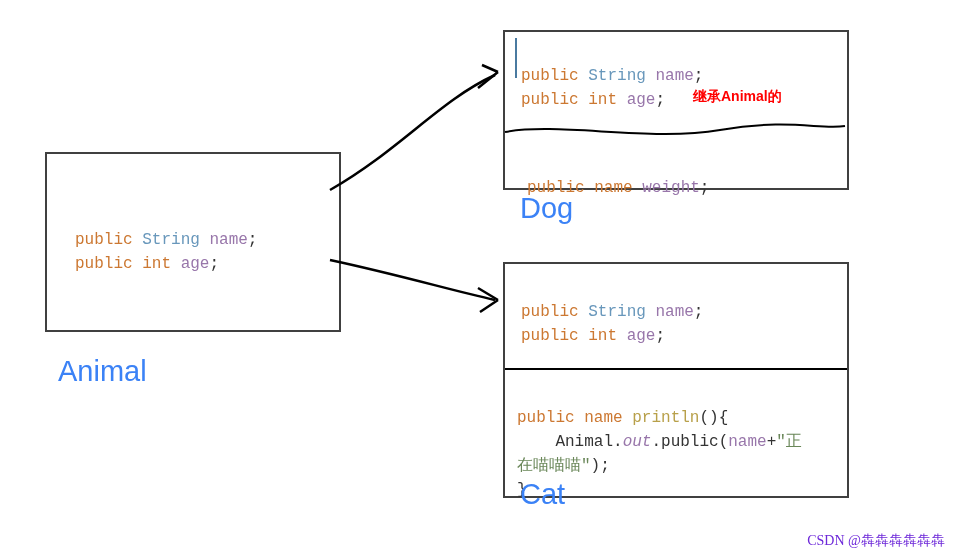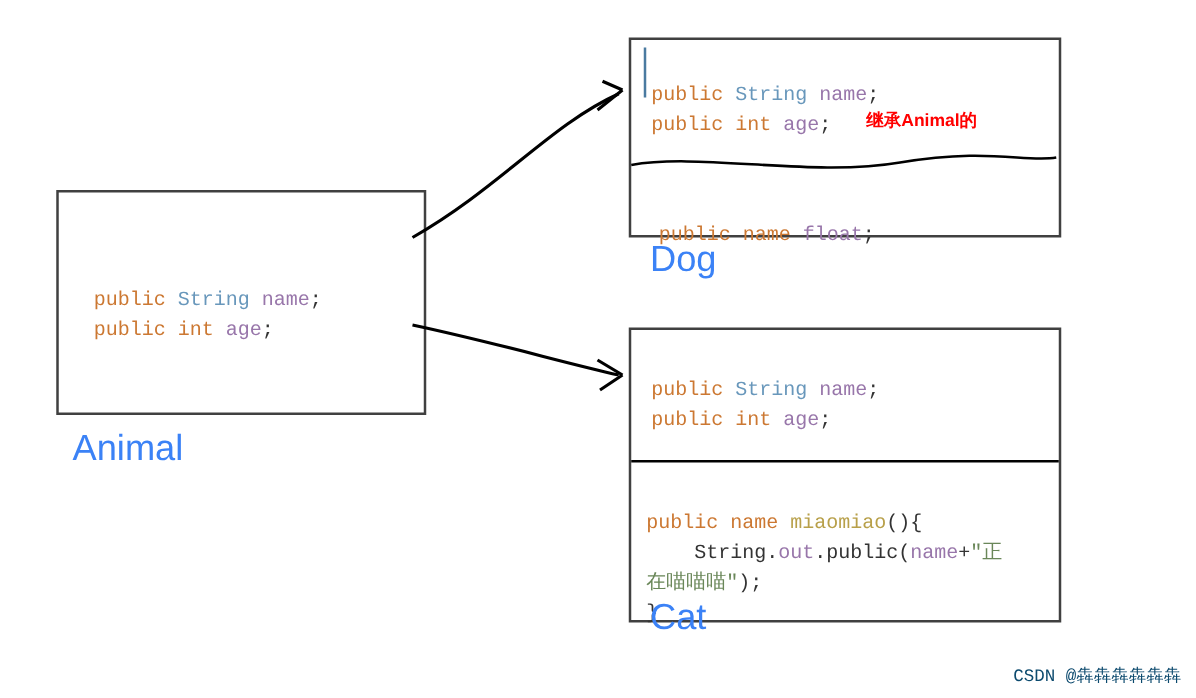--- a/index.html
+++ b/index.html
@@ -31,77 +31,77 @@
   .label {
     position: absolute;
     font-size: 29px;
     color: #3b82f6;
   }
   .watermark {
     position: absolute;
     right: 12px;
     bottom: 8px;
     font-size: 14px;
-    color: #0c4a6e;
-    font-family: Liberation Mono, monospace;
+    color: #6d28d9;
+    font-family: Liberation Serif, serif;
   }
   .divider {
     position: absolute;
     height: 2px;
     background: #000;
   }
   .vbar {
     position: absolute;
     width: 2px;
     background: #4a7aa0;
   }
   .method { color: #b8a04a; }
-  .static-it { color: #9876aa; }
+  .static-it { font-style: italic; color: #9876aa; }
   .string-lit { color: #6a8759; }
   svg.arrows {
     position: absolute;
     left: 0; top: 0;
     width: 957px; height: 558px;
     pointer-events: none;
   }
 </style>
 </head>
 <body>
 
 <div class="box" style="left:45px; top:152px; width:292px; height:176px;">
   <div class="code" style="padding:50px 0 0 28px;">
 <span class="kw-public">public</span> <span class="kw-type">String</span> <span class="id">name</span><span class="plain">;</span>
 <span class="kw-public">public</span> <span class="kw-public">int</span> <span class="id">age</span><span class="plain">;</span>
   </div>
 </div>
-<div class="label" style="left:58px; top:343px;">Animal</div>
+<div class="label" style="left:58px; top:355px;">Animal</div>
 
 <div class="box" style="left:503px; top:30px; width:342px; height:156px;">
   <div class="vbar" style="left:10px; top:6px; height:40px;"></div>
   <div class="code" style="padding:8px 0 0 16px;">
 <span class="kw-public">public</span> <span class="kw-type">String</span> <span class="id">name</span><span class="plain">;</span>
 <span class="kw-public">public</span> <span class="kw-public">int</span> <span class="id">age</span><span class="plain">;</span>
   </div>
   <div class="comment-red" style="position:absolute; left:188px; top:56px; font-size:14px;">继承Animal的</div>
 
   <div class="code" style="position:absolute; left:22px; top:120px;">
-<span class="kw-public">public</span> <span class="kw-public">name</span> <span class="id">float</span><span class="plain">;</span>
+<span class="kw-public">public</span> <span class="kw-public">name</span> <span class="id">weight</span><span class="plain">;</span>
   </div>
 </div>
 <div class="label" style="left:520px; top:192px;">Dog</div>
 
 <div class="box" style="left:503px; top:262px; width:342px; height:232px;">
   <div class="code" style="padding:12px 0 0 16px;">
 <span class="kw-public">public</span> <span class="kw-type">String</span> <span class="id">name</span><span class="plain">;</span>
 <span class="kw-public">public</span> <span class="kw-public">int</span> <span class="id">age</span><span class="plain">;</span>
   </div>
   <div class="divider" style="left:0; top:104px; width:100%;"></div>
   <div class="code" style="position:absolute; left:12px; top:118px; width:320px; white-space:pre-wrap;">
-<span class="kw-public">public</span> <span class="kw-public">name</span> <span class="method">miaomiao</span><span class="plain">(){</span>
-    <span class="plain">String.</span><span class="static-it">out</span><span class="plain">.public(</span><span class="id">name</span><span class="plain">+</span><span class="string-lit">"正</span>
+<span class="kw-public">public</span> <span class="kw-public">name</span> <span class="method">println</span><span class="plain">(){</span>
+    <span class="plain">Animal.</span><span class="static-it">out</span><span class="plain">.public(</span><span class="id">name</span><span class="plain">+</span><span class="string-lit">"正</span>
 <span class="string-lit">在喵喵喵"</span><span class="plain">);</span>
 <span class="plain">}</span>
   </div>
 </div>
 <div class="label" style="left:520px; top:478px;">Cat</div>
 
 <svg class="arrows">
 
   <path d="M 330 190 C 400 150, 440 100, 495 75" stroke="#000" stroke-width="2.5" fill="none"></path>
   <path d="M 498 72 L 482 65 M 498 72 L 478 88" stroke="#000" stroke-width="2.5" fill="none"></path>

